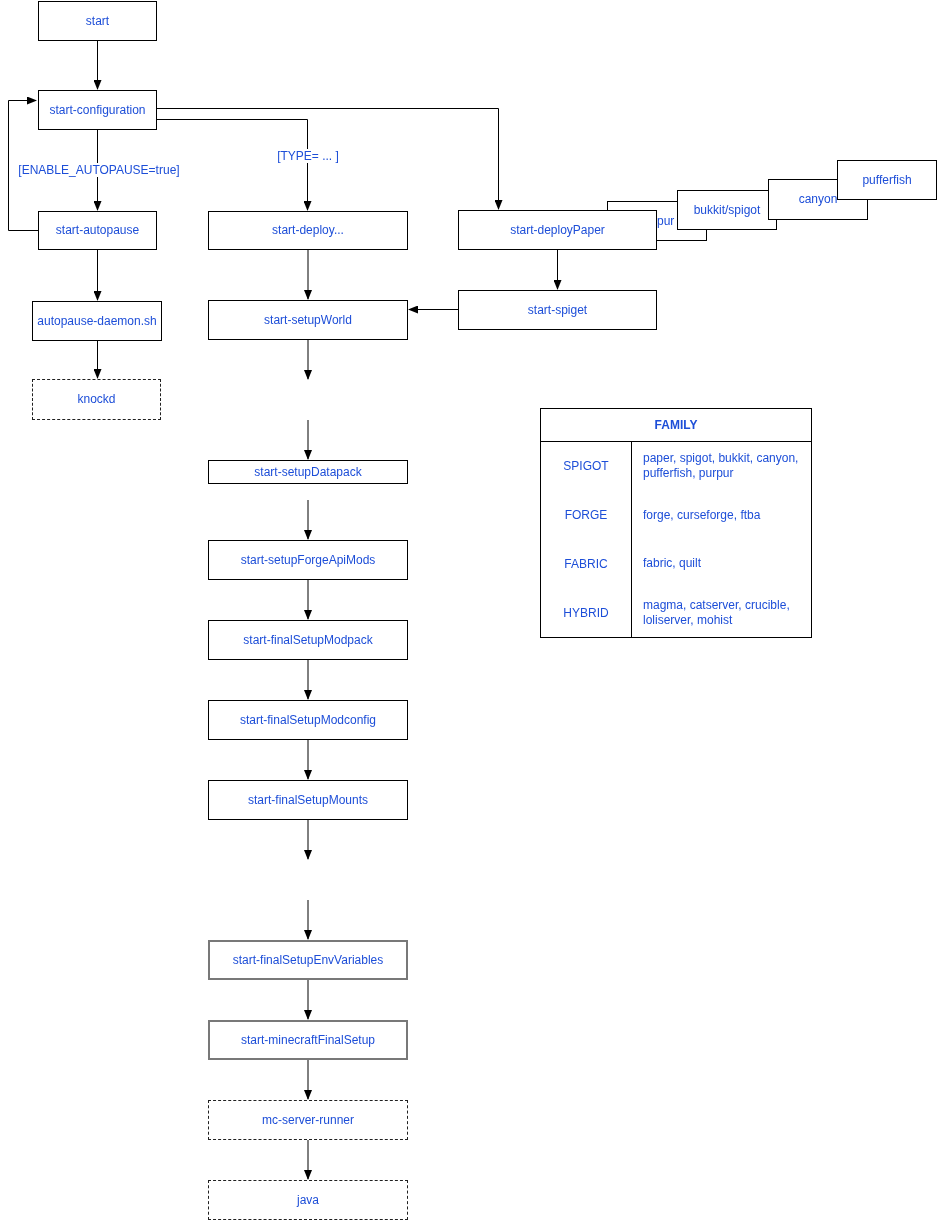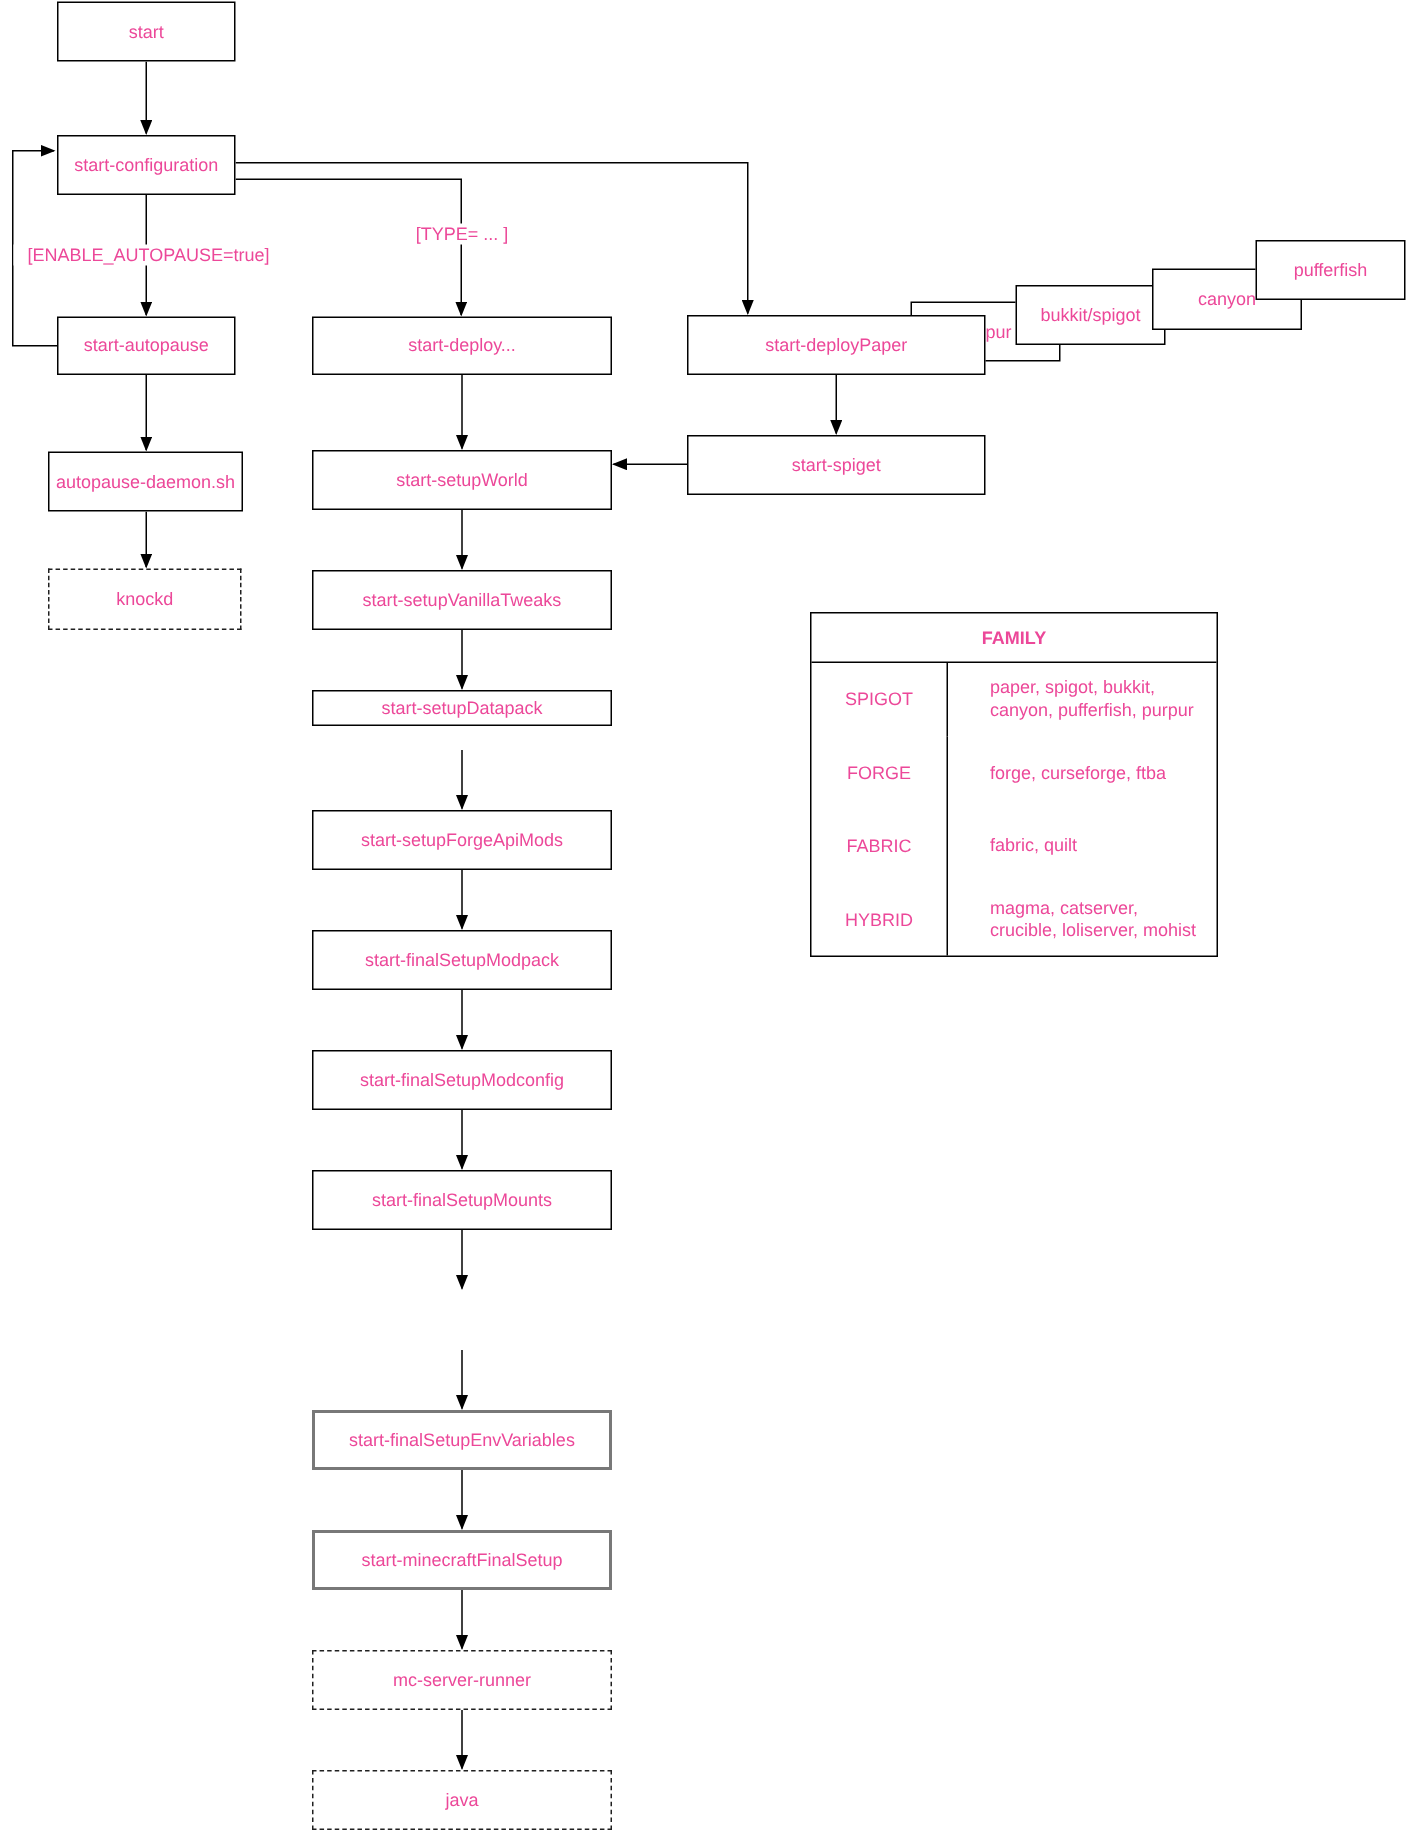--- a/index.html
+++ b/index.html
@@ -3,21 +3,21 @@
 <meta charset="utf-8">
 <style>
   html, body { margin: 0; padding: 0; background: #ffffff; }
   .canvas {
     position: relative;
     width: 938px;
     height: 1221px;
     background: #ffffff;
     font-family: "Liberation Sans", sans-serif;
     font-size: 12px;
-    color: #ec4899;
+    color: #1d4ed8;
     overflow: hidden;
   }
   .edges {
     position: absolute;
     left: 0; top: 0;
     z-index: 1;
   }
   .node {
     position: absolute;
     box-sizing: border-box;
@@ -69,21 +69,21 @@
   }
   .ft-family {
     display: flex;
     align-items: center;
     justify-content: center;
   }
   .ft-servers {
     border-left: 1px solid #000000;
     display: flex;
     align-items: center;
-    padding: 0 10px 0 28px;
+    padding: 0 10px 0 11px;
     line-height: 15px;
   }
 </style>
 </head>
 <body>
 
 <div class="canvas">
 
   <svg class="edges" width="938" height="1221" viewBox="0 0 938 1221">
     <defs>
@@ -117,21 +117,20 @@
   </svg>
 
   <div class="node" style="left:38px;top:1px;width:119px;height:40px;">start</div>
   <div class="node" style="left:38px;top:90px;width:119px;height:40px;">start-configuration</div>
   <div class="node" style="left:38px;top:211px;width:119px;height:39px;">start-autopause</div>
   <div class="node" style="left:32px;top:301px;width:130px;height:40px;">autopause-daemon.sh</div>
   <div class="node dashed" style="left:32px;top:379px;width:129px;height:41px;">knockd</div>
 
   <div class="node" style="left:208px;top:211px;width:200px;height:39px;">start-deploy...</div>
   <div class="node" style="left:208px;top:300px;width:200px;height:40px;">start-setupWorld</div>
-  <div class="node" style="left:208px;top:380px;width:200px;height:40px;">start-setupVanillaTweaks</div>
   <div class="node" style="left:208px;top:460px;width:200px;height:24px;">start-setupDatapack</div>
   <div class="node" style="left:208px;top:540px;width:200px;height:40px;">start-setupForgeApiMods</div>
   <div class="node" style="left:208px;top:620px;width:200px;height:40px;">start-finalSetupModpack</div>
   <div class="node" style="left:208px;top:700px;width:200px;height:40px;">start-finalSetupModconfig</div>
   <div class="node" style="left:208px;top:780px;width:200px;height:40px;">start-finalSetupMounts</div>
   <div class="node thick" style="left:208px;top:940px;width:200px;height:40px;">start-finalSetupEnvVariables</div>
   <div class="node thick" style="left:208px;top:1020px;width:200px;height:40px;">start-minecraftFinalSetup</div>
   <div class="node dashed" style="left:208px;top:1100px;width:200px;height:40px;">mc-server-runner</div>
   <div class="node dashed" style="left:208px;top:1180px;width:200px;height:40px;">java</div>
 

